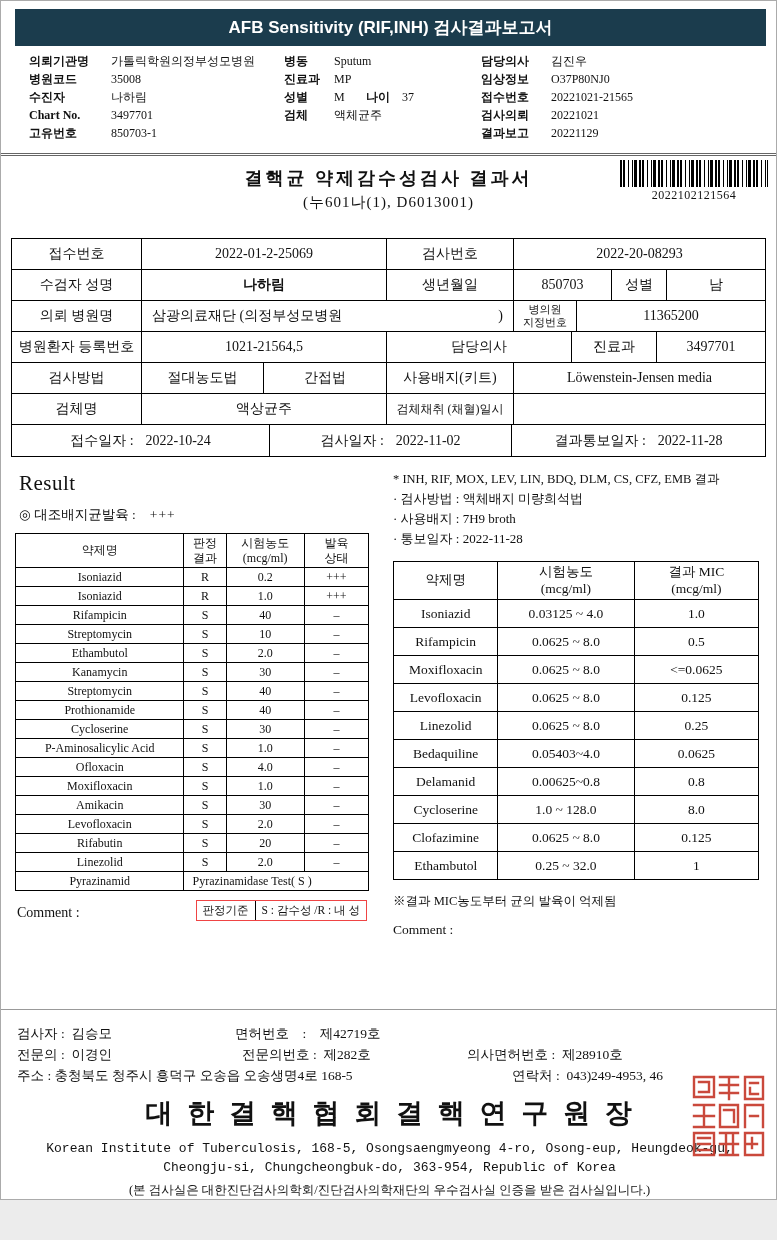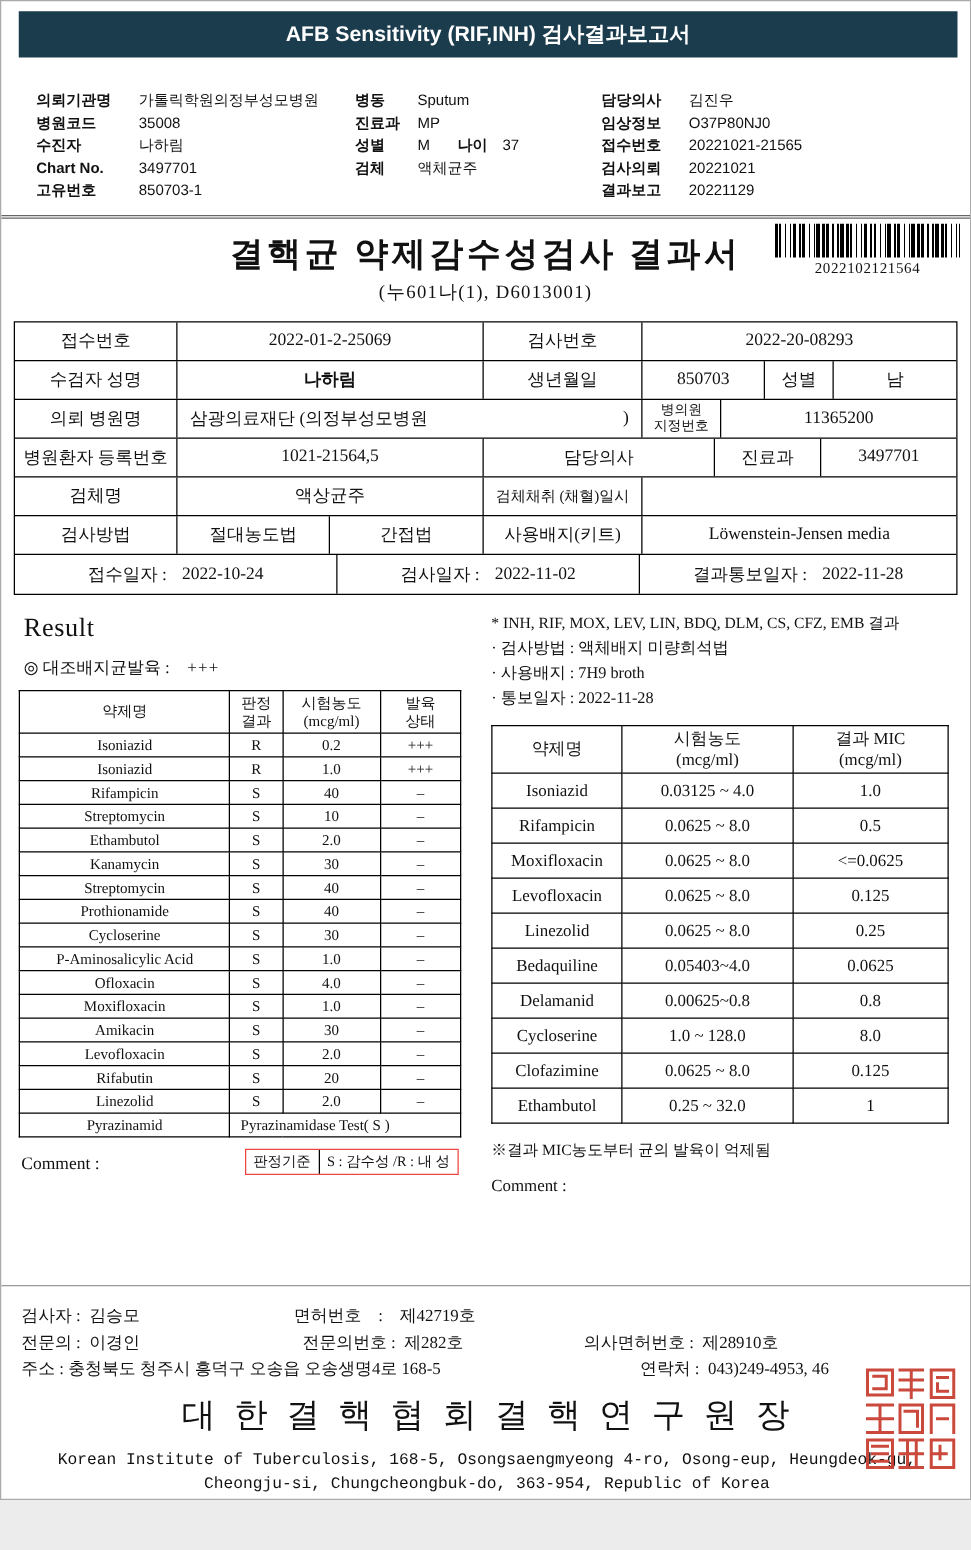--- a/index.html
+++ b/index.html
@@ -1,27 +1,27 @@
 <!DOCTYPE html>
 <html><head>
 <meta charset="utf-8">
 <style>
 *{margin:0;padding:0;box-sizing:border-box}
 html,body{background:#ececec}
 .page{width:777px;height:1200px;margin:0;background:#fff;border:1px solid #ababab;position:relative;overflow:hidden;font-family:"Liberation Serif","DejaVu Serif",serif;color:#111}
 .header-bar{margin:8px 10px 0 14px;height:37px;background:#1b3c4d;color:#fff;display:flex;align-items:center;justify-content:center;font-family:"Liberation Sans","DejaVu Sans",sans-serif;font-weight:bold;font-size:17px}
-.info{padding:25px 14px 11px 28px;font-family:Liberation Sans, sans-serif;font-size:12px}
+.info{padding:6px 14px 11px 28px;font-family:Liberation Serif, serif;font-size:12px}
 .pi-row{display:flex;line-height:18px;white-space:nowrap}
 .pi-lbl{font-weight:bold}
 .pi-c1l{width:82px}.pi-c1v{width:173px}
 .pi-c2l{width:50px}.pi-c2v{width:32px}.pi-c2l2{width:36px}.pi-c2v2{width:79px}
 .pi-c3l{width:70px}.pi-c3v{flex:1}
 .sep{border-top:3px double #666}
 .title-block{position:relative;margin-top:10px;height:62px}
-.doc-title{text-align:center;font-size:27px;font-weight:bold;letter-spacing:3px}
+.doc-title{text-align:center;font-size:18px;font-weight:bold;letter-spacing:3px}
 .doc-subtitle{text-align:center;font-size:15px;letter-spacing:1px;margin-top:3px}
 .barcode-wrap{position:absolute;right:8px;top:-6px;width:148px}
 .barcode{width:148px;height:27px;background:repeating-linear-gradient(90deg,#000 0 2px,#fff 2px 3px,#000 3px 5px,#fff 5px 8px,#000 8px 9px,#fff 9px 12px,#000 12px 13px,#fff 13px 14px,#000 14px 17px,#fff 17px 19px)}
 .barcode-num{text-align:center;font-size:12px;letter-spacing:.5px;margin-top:1px}
 .doc-table{margin:10px 10px 0 10px;border:1px solid #000;font-size:14px}
 .dt-row{display:flex;height:31px;border-bottom:1px solid #000}
 .dt-row:last-child{border-bottom:none}
 .dt-c{border-right:1px solid #000;display:flex;align-items:center;justify-content:center;text-align:center;overflow:hidden}
 .dt-c:last-child{border-right:none;flex:1}
 .dt-c.small{font-size:11px;line-height:1.15;white-space:pre-line}
@@ -51,21 +51,21 @@
 .mic-note{font-size:13px;line-height:20px}
 .mic-table{margin-top:12px;font-size:13.5px;table-layout:fixed;width:366px}
 .mic-table th,.mic-table td{border:1px solid #000;text-align:center;padding:0}
 .mic-table th{font-weight:normal;height:38px;line-height:1.25}
 .mic-table td{height:28px}
 .mic-footnote{font-size:12.5px;margin-top:13px}
 .mic-comment{font-size:13.5px;margin-top:12px}
 .footer{border-top:1px solid #999;padding:13px 14px 0 16px;position:relative;font-size:13.5px}
 .f-line{display:flex;line-height:21px;white-space:pre}
 .f1a{width:218px}.f2a{width:225px}.f2b{width:225px}.f3a{width:495px}
-.institute{text-align:center;font-size:27px;font-weight:normal;margin-top:9px;letter-spacing:2px;word-spacing:4px}
+.institute{text-align:center;font-size:27px;font-weight:bold;margin-top:9px;letter-spacing:2px;word-spacing:4px}
 .addr{font-family:"Liberation Mono","DejaVu Sans Mono",monospace;font-size:13px;text-align:center;line-height:19px}
 .addr1{margin-top:8px}
 .f-note{font-size:12.5px;text-align:center;margin-top:5px}
 .seal{position:absolute;right:8px;top:62px;opacity:.92}
 </style>
 </head>
 <body>
 
 <div class="page">
 
@@ -168,31 +168,31 @@
       <div class="dt-c">11365200</div>
     </div>
     <div class="dt-row">
       <div class="dt-c" style="width:130px">병원환자 등록번호</div>
       <div class="dt-c" style="width:245px">1021-21564,5</div>
       <div class="dt-c" style="width:185px">담당의사</div>
       <div class="dt-c" style="width:85px">진료과</div>
       <div class="dt-c">3497701</div>
     </div>
     <div class="dt-row">
-      <div class="dt-c" style="width:130px">검체명</div>
-      <div class="dt-c" style="width:245px">액상균주</div>
-      <div class="dt-c med" style="width:127px">검체채취 (채혈)일시</div>
-      <div class="dt-c"></div>
-    </div>
-    <div class="dt-row">
       <div class="dt-c" style="width:130px">검사방법</div>
       <div class="dt-c" style="width:122px">절대농도법</div>
       <div class="dt-c" style="width:123px">간접법</div>
       <div class="dt-c" style="width:127px">사용배지(키트)</div>
       <div class="dt-c">Löwenstein-Jensen media</div>
+    </div>
+    <div class="dt-row">
+      <div class="dt-c" style="width:130px">검체명</div>
+      <div class="dt-c" style="width:245px">액상균주</div>
+      <div class="dt-c med" style="width:127px">검체채취 (채혈)일시</div>
+      <div class="dt-c"></div>
     </div>
     <div class="dt-row">
       <div class="dt-c pair" style="width:258px">
         <span>접수일자 :</span>
         <span>2022-10-24</span>
       </div>
       <div class="dt-c pair" style="width:242px">
         <span>검사일자 :</span>
         <span>2022-11-02</span>
       </div>

